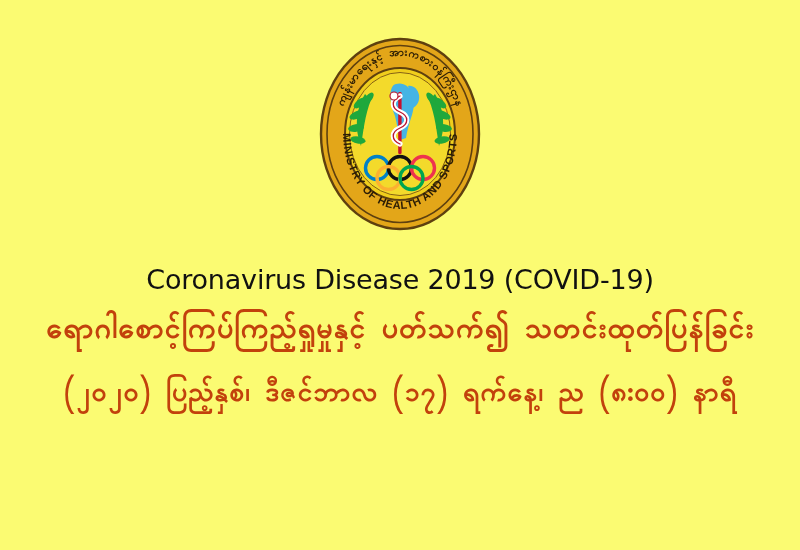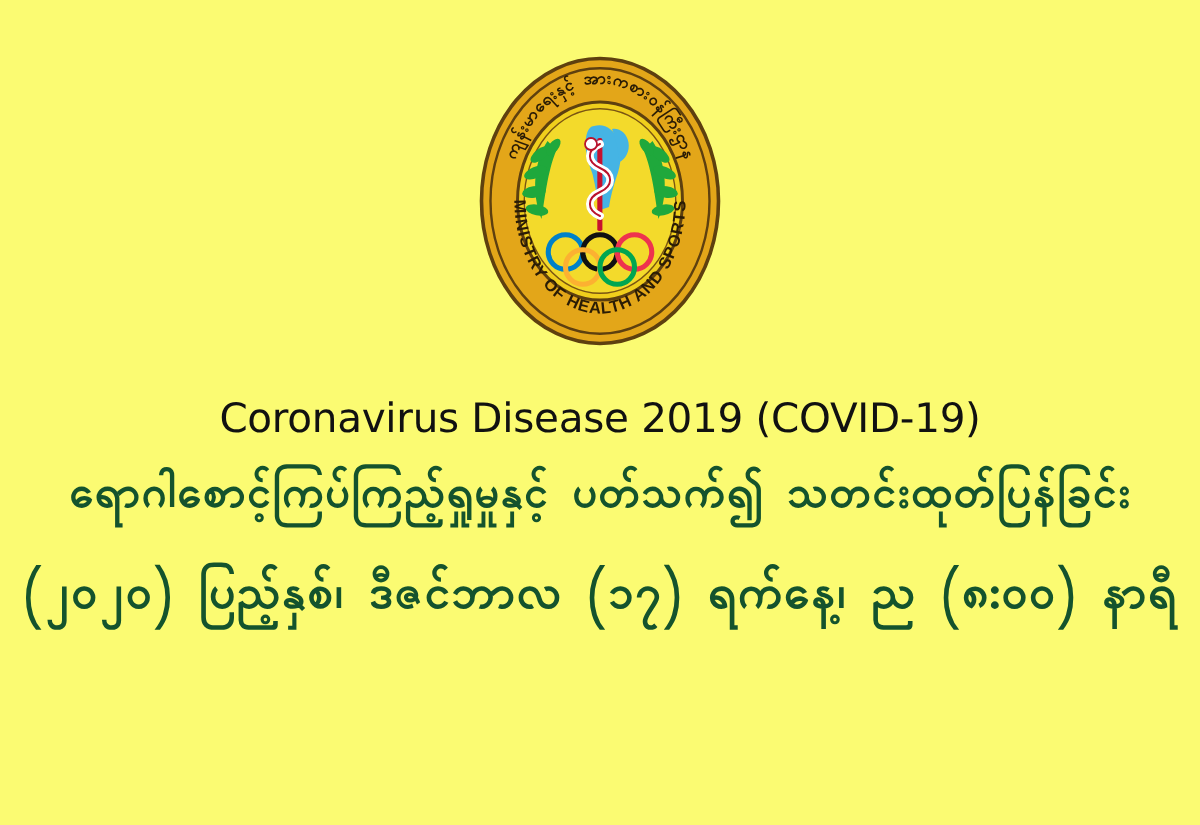--- a/index.html
+++ b/index.html
@@ -59,33 +59,33 @@
     letter-spacing: -0.2px;
     color: #111111;
     line-height: 1.32;
     margin: 0 0 10px 0;
     white-space: nowrap;
   }
 
   .line-mm {
     font-family: "Padauk", "Myanmar Text", "Noto Sans Myanmar", "DejaVu Sans", sans-serif;
     font-weight: bold;
-    color: #14532d;
+    color: #c2410c;
     margin: 0;
     white-space: nowrap;
   }
 
   .line-subject {
     font-size: 30px;
     line-height: 1.5;
     margin-bottom: 20px;
   }
 
   .line-datetime {
-    font-size: 32px;
+    font-size: 28px;
     line-height: 1.5;
     text-align: center;
   }
 </style>
 </head>
 <body>
 
 <div class="poster">
 
   <div class="emblem-wrap">

